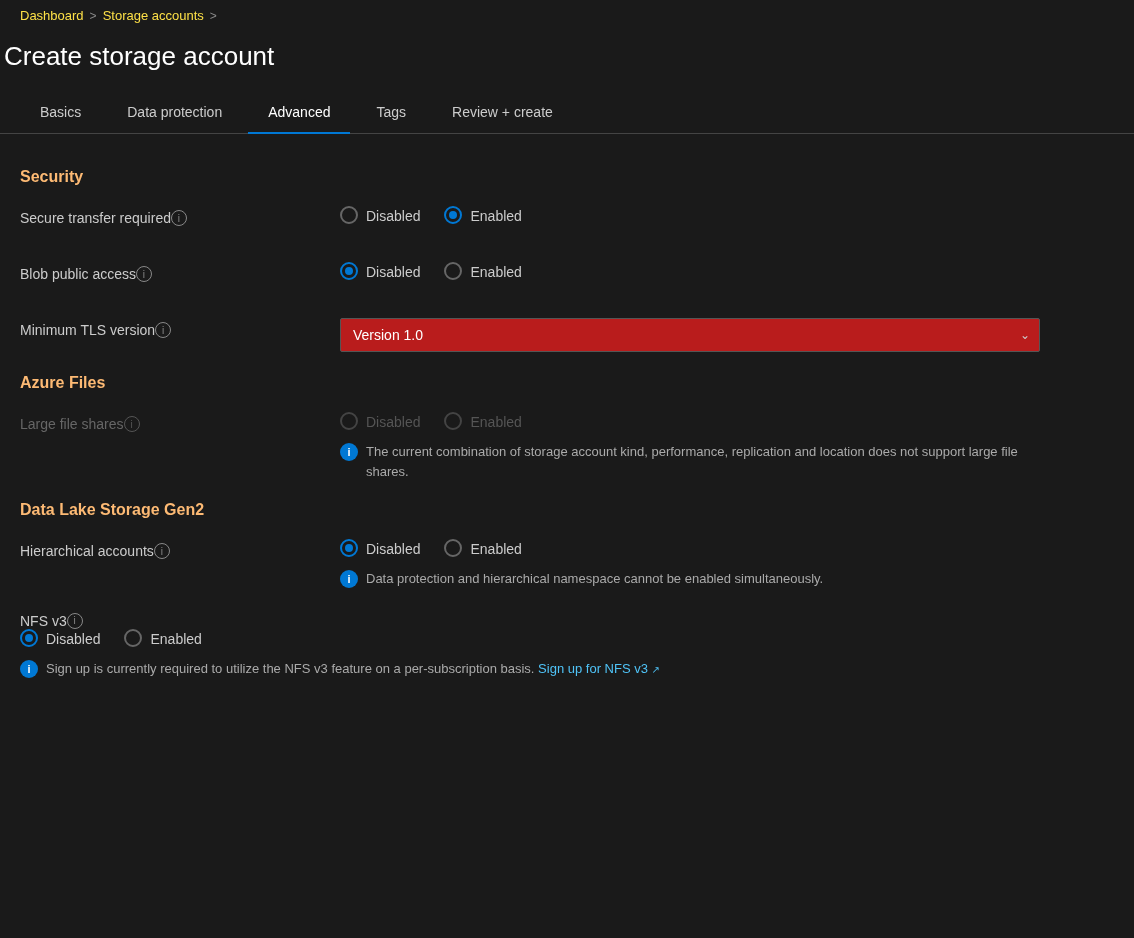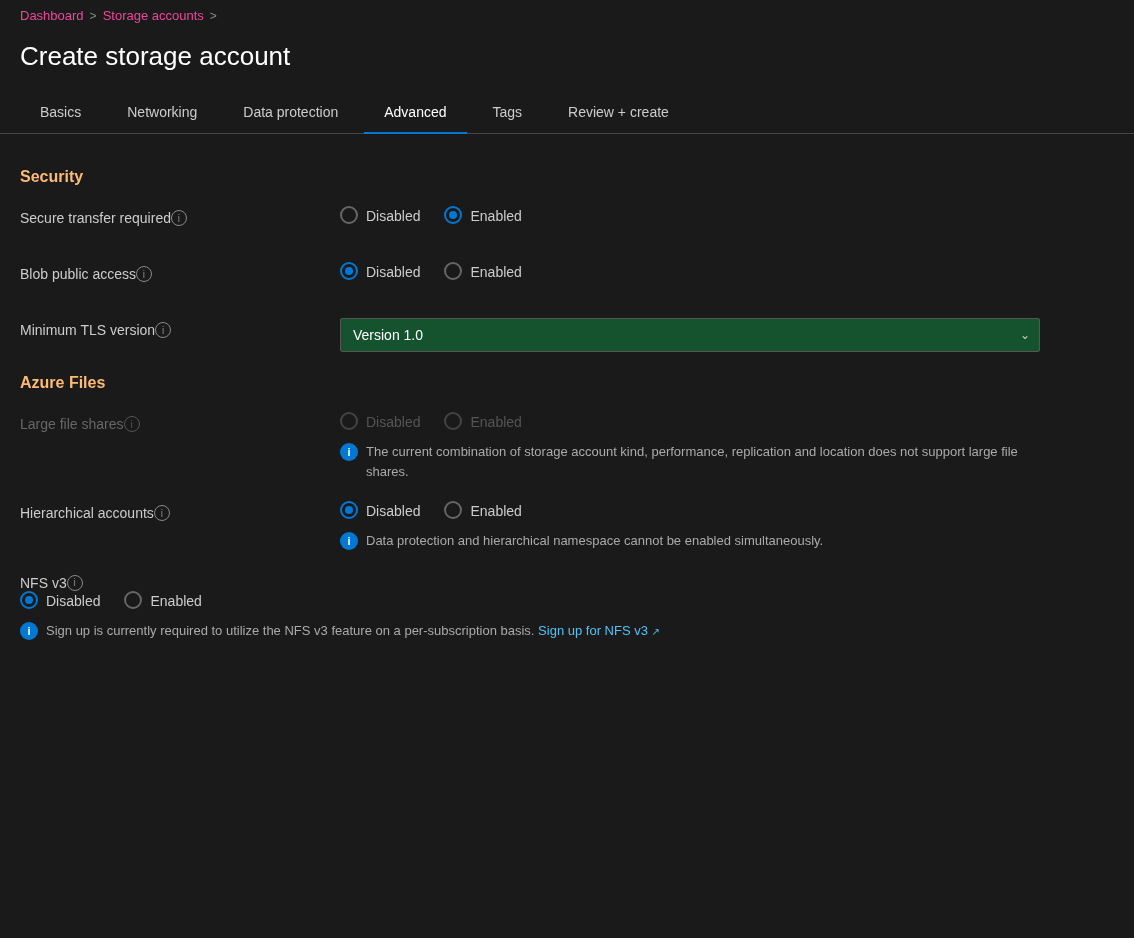--- a/index.html
+++ b/index.html
@@ -12,29 +12,29 @@
       width: 1134px;
     }
     .breadcrumb {
       display: flex;
       align-items: center;
       padding: 8px 20px;
       gap: 6px;
       font-size: 13px;
     }
     .breadcrumb a {
-      color: #ec4899;
+      color: #fde047;
       text-decoration: none;
     }
     .breadcrumb-sep {
       color: #888;
       font-size: 12px;
     }
     .page-title {
-      padding: 10px 20px 20px 20px;
+      padding: 10px 20px 20px 4px;
       font-size: 26px;
       font-weight: 300;
       color: #ffffff;
     }
     .tabs {
       display: flex;
       align-items: flex-end;
       padding: 0 20px;
       border-bottom: 1px solid #444;
       gap: 6px;
@@ -138,21 +138,21 @@
     }
     .radio-label.dimmed {
       color: #555;
     }
     .select-wrapper {
       position: relative;
       width: 700px;
     }
     .select-box {
       width: 100%;
-      background: #14532d;
+      background: #b91c1c;
       border: 1px solid #555;
       color: #ffffff;
       padding: 8px 36px 8px 12px;
       font-size: 14px;
       appearance: none;
       cursor: pointer;
       border-radius: 2px;
     }
     .select-chevron {
       position: absolute;
@@ -208,21 +208,20 @@
   <a href="#">Dashboard</a>
   <span class="breadcrumb-sep">&gt;</span>
   <a href="#">Storage accounts</a>
   <span class="breadcrumb-sep">&gt;</span>
 </div>
 
 <div class="page-title">Create storage account</div>
 
 <div class="tabs">
   <div class="tab">Basics</div>
-  <div class="tab">Networking</div>
   <div class="tab">Data protection</div>
   <div class="tab active">Advanced</div>
   <div class="tab">Tags</div>
   <div class="tab">Review + create</div>
 </div>
 
 <div class="content">
 
   <div class="section-title">Security</div>
 
@@ -296,20 +295,21 @@
         </div>
         <div class="info-bar">
           <div class="info-circle">i</div>
           <p>The current combination of storage account kind, performance, replication and location does not support large file shares.</p>
         </div>
       </div>
     </div>
   </div>
 
   <div style="margin-top: 20px;">
+    <div class="section-title">Data Lake Storage Gen2</div>
 
     <div class="form-row">
       <div class="form-label">
         <span>Hierarchical accounts</span>
         <span class="info-icon">i</span>
       </div>
       <div class="form-control-area">
         <div class="radio-group">
           <label class="radio-option">
             <div class="radio-circle selected"></div>

